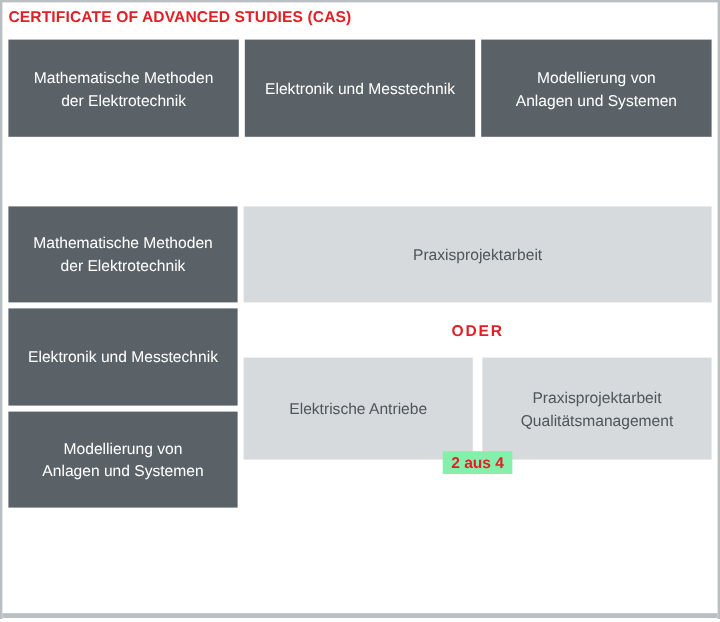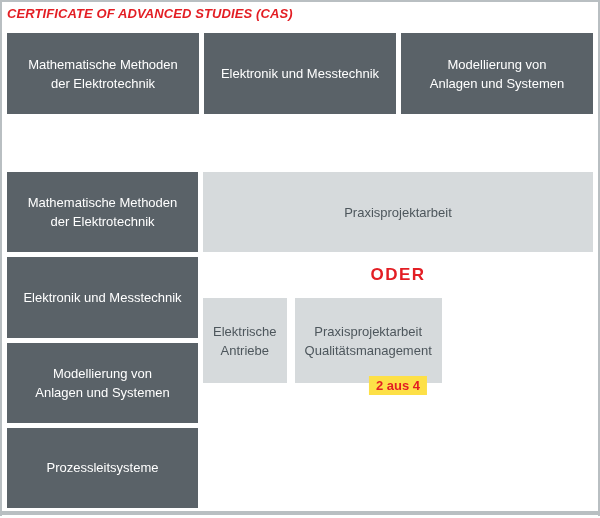--- a/index.html
+++ b/index.html
@@ -15,21 +15,21 @@
   }
   .bottom-bar{
     position:absolute;left:-2px;top:509px;width:600px;height:4px;
     background:#b9bfc2;
   }
   .section-title{
     position:absolute;left:5px;
     font-size:13px;font-weight:bold;color:#e31e24;
     letter-spacing:0.1px;line-height:16px;white-space:nowrap;
   }
-  #cas-title{top:4px;font-style:italic;}
+  #cas-title{top:4px;}
   #das-title{top:143px;}
   .box{
     display:flex;align-items:center;justify-content:center;
     text-align:center;
     font-size:13px;line-height:19px;
     padding:0 10px;box-sizing:border-box;
     white-space:pre-line;
   }
   .dark{background:#5a6268;color:#ffffff;}
   .light{background:#d6dadc;color:#4d565c;}
@@ -41,30 +41,30 @@
     position:absolute;left:5px;top:170px;width:191px;height:336px;
     display:grid;grid-template-rows:repeat(4,1fr);row-gap:5px;
   }
   .das-right{
     position:absolute;left:201px;top:170px;width:390px;height:336px;
   }
   .praxis{position:absolute;left:0;top:0;width:100%;height:80px;}
   .oder{
     position:absolute;left:0;top:80px;width:100%;height:46px;
     display:flex;align-items:center;justify-content:center;
-    color:#e31e24;font-weight:bold;font-size:17px;letter-spacing:1.5px;
+    color:#e31e24;font-weight:bold;font-size:13px;letter-spacing:1.5px;
   }
   .grid2{
     position:absolute;left:0;top:126px;width:100%;height:172px;
-    display:grid;grid-template-columns:1fr 1fr 1fr 1fr;grid-template-rows:85px 79px;
+    display:grid;grid-template-columns:1fr 1fr;grid-template-rows:85px 79px;
     gap:8px;
   }
   .badge{
     position:absolute;left:50%;top:204px;transform:translateX(-50%);
-    background:#fde047;color:#e31e24;font-weight:bold;font-size:13px;
+    background:#86efac;color:#e31e24;font-weight:bold;font-size:13px;
     height:19px;line-height:19px;padding:0 7px;white-space:nowrap;
     z-index:2;
   }
 </style>
 </head>
 <body>
 
 <div class="frame">
 
   <div class="section-title" id="cas-title">CERTIFICATE OF ADVANCED STUDIES (CAS)</div>
@@ -77,21 +77,20 @@
 Anlagen und Systemen</div>
   </div>
 
 
   <div class="das-left">
     <div class="box dark">Mathematische Methoden
 der Elektrotechnik</div>
     <div class="box dark">Elektronik und Messtechnik</div>
     <div class="box dark">Modellierung von
 Anlagen und Systemen</div>
-    <div class="box dark">Prozessleitsysteme</div>
   </div>
 
   <div class="das-right">
     <div class="box light praxis">Praxisprojektarbeit</div>
 
     <div class="oder">ODER</div>
 
     <div class="grid2">
       <div class="box light">Elektrische Antriebe</div>
       <div class="box light">Praxisprojektarbeit

